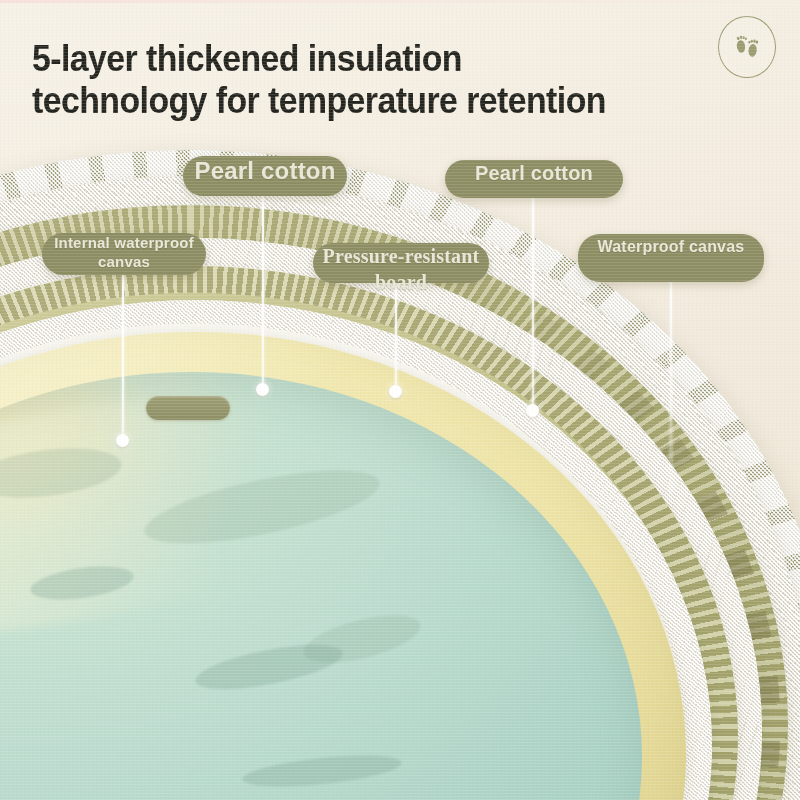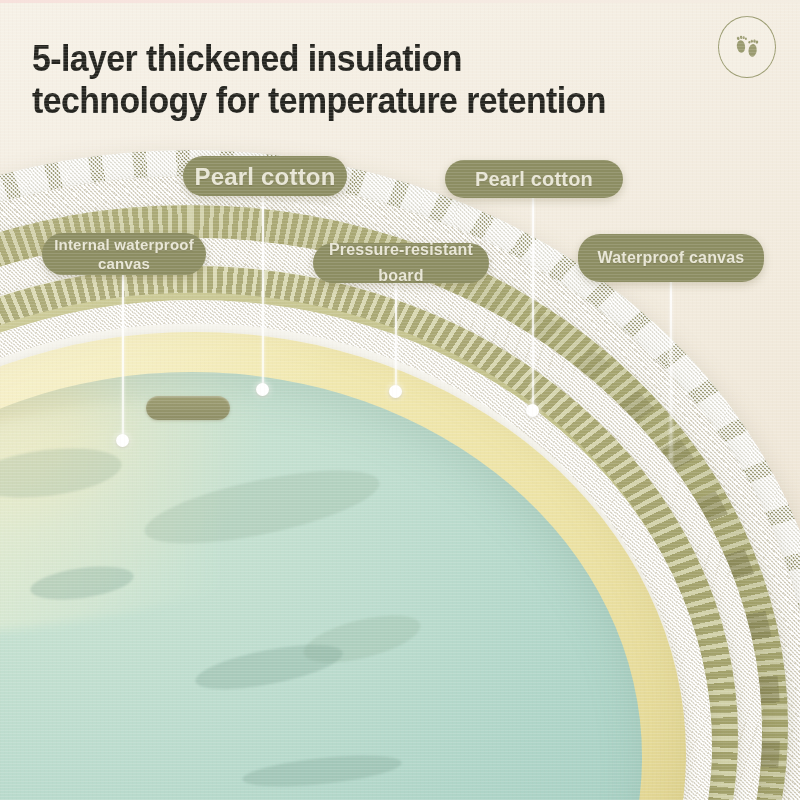--- a/index.html
+++ b/index.html
@@ -212,21 +212,21 @@
   .dot {
     position:absolute; width:13px; height:13px; border-radius:50%;
     background:#fff; box-shadow:0 0 6px rgba(255,255,255,.9), 0 1px 3px rgba(110,100,70,.35);
   }
 
   .pill {
     position:absolute; z-index:40;
     background:#8C8D62;
     border-radius:22px;
     height:40px;
-    display:flex; align-items:center; justify-content:center;
+    display:flex; justify-content:center;
     box-shadow:0 3px 8px rgba(120,112,72,.28);
   }
   .pill span {
     display:block;
     color:#E8E6D6;
     font-weight:bold;
     font-size:21px;
     line-height:26px;
     letter-spacing:.2px;
     text-align:center;
@@ -238,21 +238,21 @@
   .pill.overflow { overflow:visible; }
   .pill.overflow span { position:relative; }
 
   #lbl-internal { left:42px;  top:233px; width:164px; height:42px; }
   #lbl-internal span { font-size:15px; line-height:19px; white-space:normal; }
 
   #lbl-pearl-left { left:183px; top:156px; width:164px; height:40px; }
   #lbl-pearl-left span { font-size:24px; line-height:29px; white-space:normal; width:180px; }
 
   #lbl-press { left:313px; top:243px; width:176px; height:40px; }
-  #lbl-press span { font-size:16px; line-height:26px; white-space:normal; width:230px; }
+  #lbl-press span { font-size:20px; line-height:26px; white-space:normal; width:230px;font-family:Liberation Serif, serif; }
 
   #lbl-pearl-right { left:445px; top:160px; width:178px; height:38px; }
   #lbl-pearl-right span { font-size:20px; }
 
   #lbl-canvas { left:578px; top:234px; width:186px; height:48px; }
   #lbl-canvas span { font-size:16px; }
 
   
   #ld-internal { left:122px; top:275px; height:166px; }
   #dot-internal { left:116px; top:434px; }

